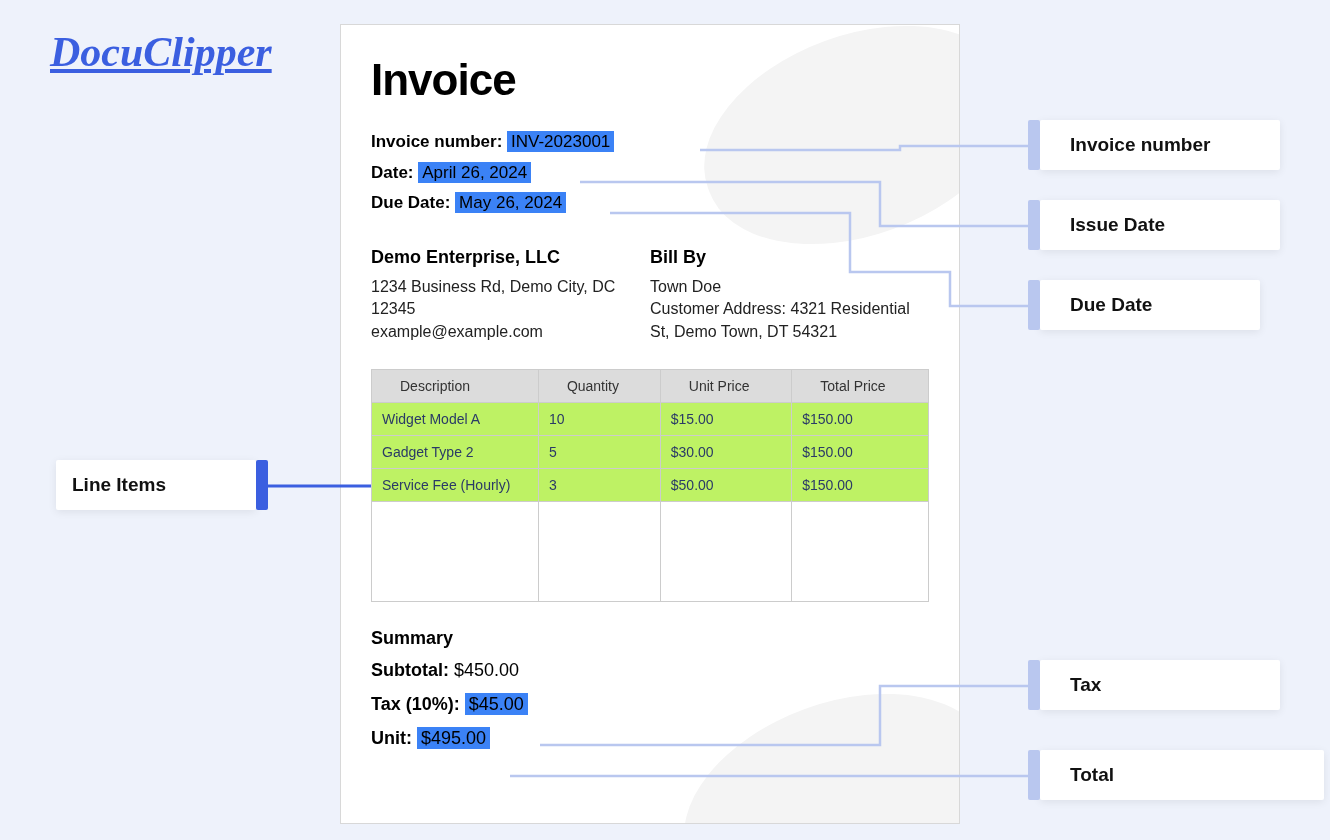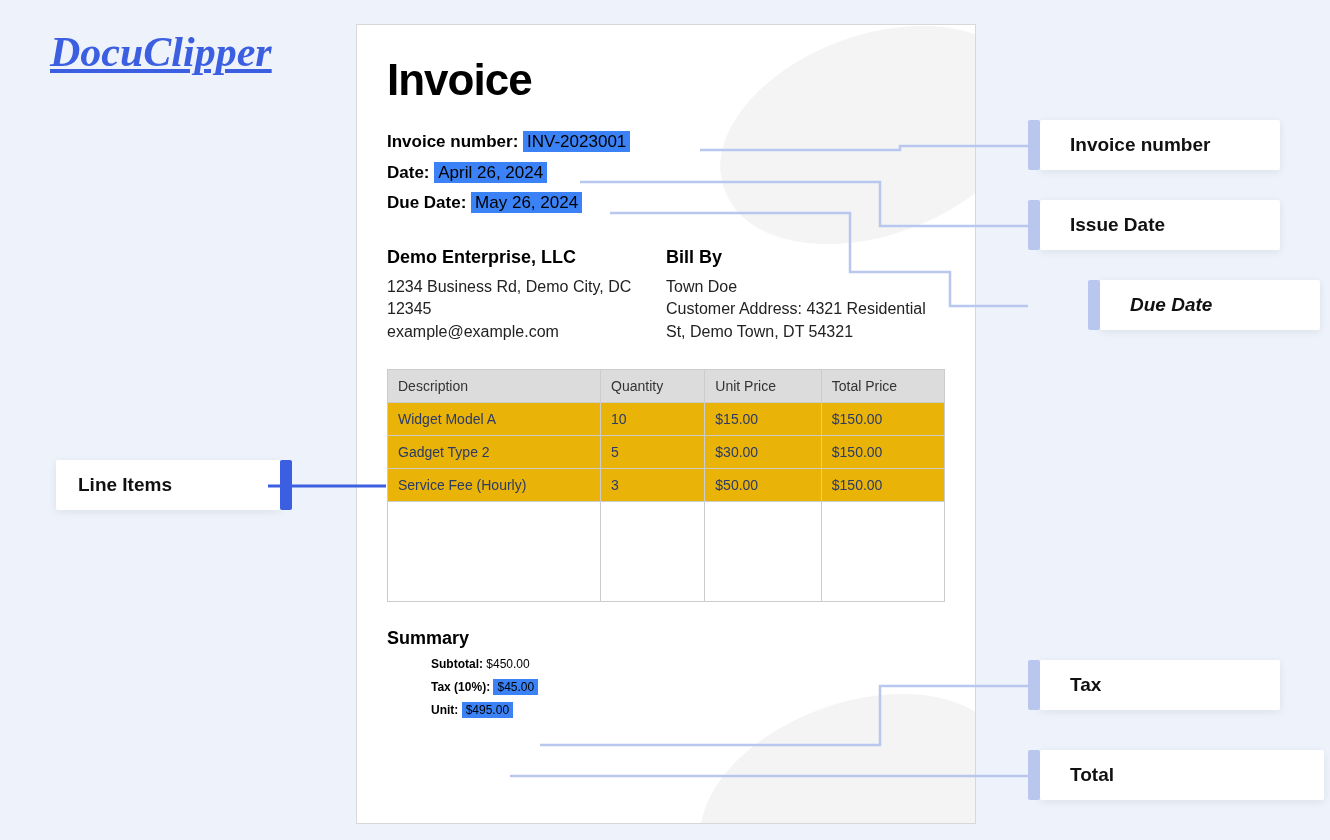--- a/index.html
+++ b/index.html
@@ -18,21 +18,21 @@
     left: 50px;
     font-family: "Brush Script MT", cursive;
     font-size: 42px;
     font-weight: bold;
     color: #3b5fe0;
     font-style: italic;
     text-decoration: underline;
   }
   .doc {
     position: absolute;
-    left: 356px;
+    left: 340px;
     top: 24px;
     width: 620px;
     height: 800px;
     background: #fff;
     border: 1px solid #d8d8d8;
     padding: 30px 30px 20px 30px;
     overflow: hidden;
   }
   .doc::before {
     content: "";
@@ -81,41 +81,41 @@
     width: 100%;
     border-collapse: collapse;
     margin-top: 26px;
     font-size: 14px;
     border: 1px solid #ccc;
   }
   table.items th {
     background: #dcdcdc;
     text-align: left;
     font-weight: normal;
-    padding: 8px 10px;
+    padding: 8px 28px;
     border: 1px solid #ccc;
     color: #333;
   }
   table.items td {
     padding: 8px 10px;
     border: 1px solid #ccc;
     color: #2a3a66;
   }
-  table.items tr.data-row td { background: #eab308; }
+  table.items tr.data-row td { background: #bef264; }
   table.items tr.empty td { height: 100px; background: #fff; }
   .summary { margin-top: 26px; }
   .summary h3 { font-size: 18px; font-weight: bold; margin-bottom: 4px; }
-  .summary .line { font-size: 12px; line-height: 1.9; margin-left: 44px; }
+  .summary .line { font-size: 18px; line-height: 1.9; }
   .summary .line .label { font-weight: bold; }
 
   
   .callout {
     position: absolute;
     background: #fff;
-    padding: 14px 22px;
+    padding: 14px 16px;
     font-size: 19px;
     font-weight: bold;
     color: #111;
     box-shadow: 0 2px 8px rgba(0,0,0,0.08);
     border-radius: 2px;
   }
   .callout.right { padding-left: 30px; }
   .callout.right::before {
     content: "";
     position: absolute;
@@ -234,25 +234,25 @@
     </div>
     <div class="line">
       <span class="label">Unit:</span>
       <span class="hl">$495.00</span>
     </div>
   </div>
 </div>
 
 <div class="callout right" style="left:1040px; top:120px; width:240px;">Invoice number</div>
 <div class="callout right" style="left:1040px; top:200px; width:240px;">Issue Date</div>
-<div class="callout right" style="left:1100px; top:280px; width:220px;font-style:italic;">Due Date</div>
+<div class="callout right" style="left:1040px; top:280px; width:220px;">Due Date</div>
 <div class="callout right" style="left:1040px; top:660px; width:240px;">Tax</div>
 <div class="callout right" style="left:1040px; top:750px; width:284px;">Total</div>
 
-<div class="callout left" style="left:56px; top:460px; width:224px;">Line Items</div>
+<div class="callout left" style="left:56px; top:460px; width:200px;">Line Items</div>
 
 <svg class="connectors">
 
   <path d="M 700 150 L 900 150 L 900 146 L 1028 146"></path>
 
   <path d="M 580 182 L 880 182 L 880 226 L 1028 226"></path>
 
   <path d="M 610 213 L 850 213 L 850 272 L 950 272 L 950 306 L 1028 306"></path>
 
   <path d="M 540 745 L 880 745 L 880 686 L 1028 686"></path>

